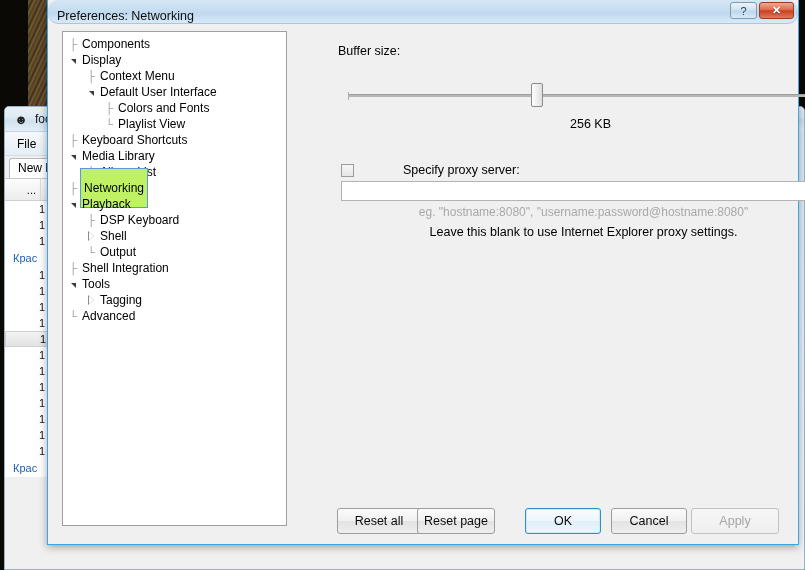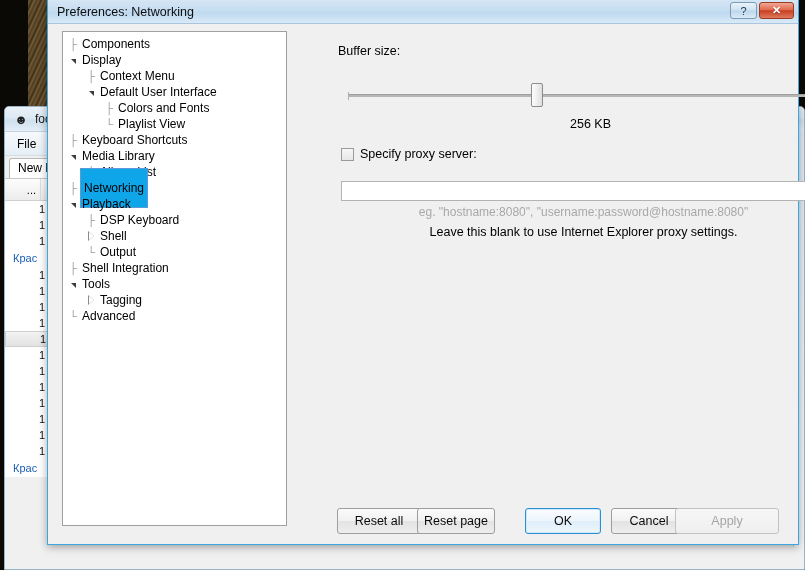--- a/index.html
+++ b/index.html
@@ -109,22 +109,23 @@
     background: #f0f0f0;
     border:1px solid #3aa7e0;
     border-top:none;
     box-sizing:border-box;
     box-shadow: 0 2px 8px rgba(0,0,0,.35);
   }
   #dlg-title {
     height: 23px;
     background: linear-gradient(180deg,#d5e6f5 0%, #c4dcf0 50%, #bcd7ee 51%, #d9eaf8 100%);
     border-bottom: 1px solid #a9c6de;
-    display:flex; align-items:center;
+    display:flex; align-items:flex-end;
     position:relative;
+    border-radius:10px;
   }
   #dlg-title .t {
     font-size:12.5px; color:#0d0d0d; padding-left:9px;
   }
   #dlg-btns { position:absolute; right:4px; top:2px; display:flex; gap:2px; }
   .capbtn {
     width:27px; height:17px; border:1px solid #7b9cb4;
     border-radius:3px; display:flex; align-items:center; justify-content:center;
     font-size:11px; box-sizing:border-box;
   }
@@ -152,21 +153,21 @@
   .tnode {
     height:16px; display:flex; align-items:center; position:relative;
     font-size:12px; white-space:nowrap;
   }
   .tnode .glyph {
     width:13px; height:16px; display:flex; align-items:center; justify-content:center;
     font-size:8px; color:#4a4a4a; flex:0 0 13px;
   }
   .tnode .lbl { padding-left:2px; }
   .tnode.selected .lbl {
-    background:#0ea5e9; border:1px solid #5b9bd5; padding:12px 3px; margin-left:0px;
+    background:#bef264; border:1px solid #5b9bd5; padding:12px 3px; margin-left:0px;
     line-height:14px;
   }
   .tri-open {
     width:0;height:0;
     border-left:5px solid transparent;
     border-top:5px solid #3c3c3c;
     transform: translateY(1px);
   }
   .tri-closed {
     width:0;height:0;
@@ -220,21 +221,21 @@
   }
 
   .cbrow { position:absolute; display:flex; align-items:center; font-size:12.5px; }
   .cbox {
     width:13px; height:13px; box-sizing:border-box;
     border:1px solid #9b9b9b;
     background: linear-gradient(180deg,#f7f7f7,#e6e6e6);
     margin-right:6px;
     flex:0 0 13px;
   }
-  #proxy-check { left:38px; top:116px; }
+  #proxy-check { left:38px; top:132px;gap:43px; }
   #proxy-input {
     position:absolute; left:38px; top:150px; width:485px; height:20px;
     background:#fff; border:1px solid #b3b3b3; box-sizing:border-box;
     font-family:"Liberation Sans", sans-serif; font-size:12px;
     padding:0 4px; color:#000;
   }
   #proxy-hint {
     position:absolute; left:38px; top:174px; width:485px; text-align:center;
     font-size:12px; color:#a8a8a8;
   }
@@ -257,21 +258,21 @@
     border:1px solid #2c8fd0;
     box-shadow: inset 0 0 0 1px #cfe8f8;
     background: linear-gradient(180deg,#fafdff 0%, #eef6fc 48%, #dfeefa 52%, #eef7fd 100%);
   }
   .btn.disabled { color:#a5a5a5; border-color:#c2c2c2;
     background: linear-gradient(180deg,#f6f6f6,#efefef); }
   #btn-reset-all { left:34px; width:84px; }
   #btn-reset-page { left:114px; width:78px; }
   #btn-ok { right:183px; width:76px; }
   #btn-cancel { right:97px; width:76px; }
-  #btn-apply { right:5px; width:104px; }
+  #btn-apply { right:5px; width:88px; }
 </style>
 </head>
 <body>
 
 <div id="screen">
 
   <div id="desktop">
     <div id="wall-strip"></div>
     <div id="wall-strip2"></div>
   </div>

